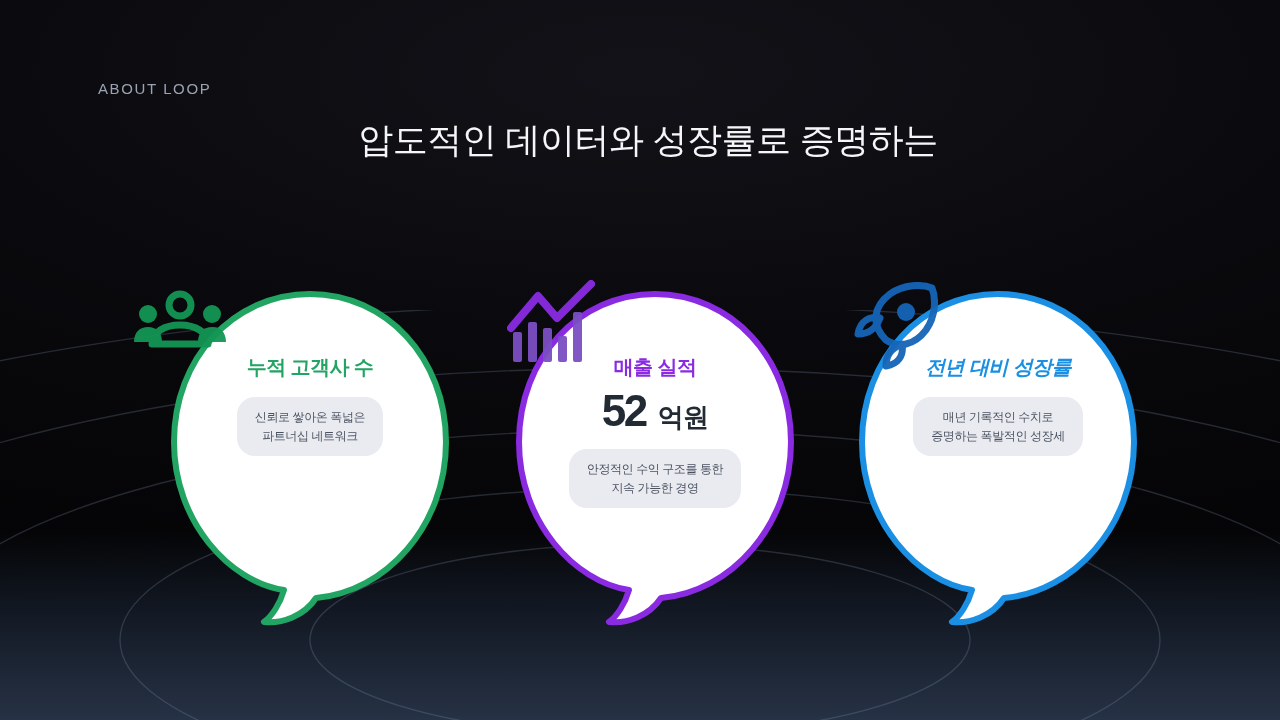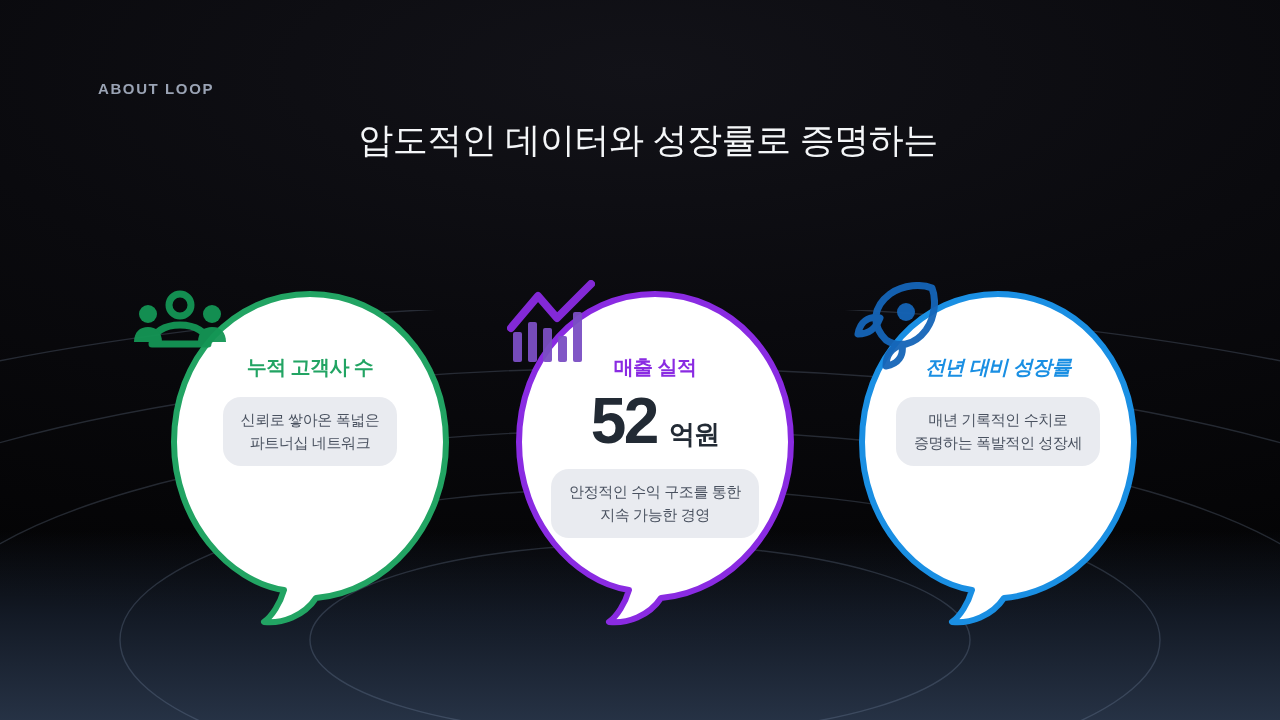--- a/index.html
+++ b/index.html
@@ -30,21 +30,21 @@
   }
   .bg-rings{
     position:absolute;left:50%;bottom:-230px;transform:translateX(-50%);
     width:2000px;height:640px;pointer-events:none;opacity:.75;
   }
   .bg-rings svg{display:block;width:100%;height:100%;}
 
   
   .eyebrow{
     position:absolute;left:98px;top:80px;
-    font-size:15px;letter-spacing:1.6px;color:#9aa3b4;font-weight:700;
+    font-size:15px;letter-spacing:1.6px;color:#9aa3b4;font-weight:400;
   }
   .headline{
     position:absolute;left:0;right:0;top:118px;text-align:center;
     color:#ffffff;
   }
   .headline .l1{
     font-size:35px;font-weight:500;letter-spacing:-.5px;line-height:1.25;
     color:#f4f6f8;
     margin-left:16px;
   }
@@ -97,30 +97,30 @@
     display:flex;align-items:baseline;justify-content:center;
     letter-spacing:-2.5px;
   }
   .card-value .big{
     font-size:63px;font-weight:800;line-height:1;
   }
   .card-value .unit{
     font-size:26px;font-weight:800;line-height:1;letter-spacing:-.8px;
     margin-left:12px;
   }
-  .c2 .card-value .big{font-size:64px;}
+  .c2 .card-value .big{font-size:44px;}
 
   .card-pill{
     margin-top:16px;
     background:#e9ebf0;
     border-radius:18px;
     padding:11px 18px;
     text-align:center;
     color:#4a5260;
-    font-size:15px;line-height:1.55;font-weight:500;letter-spacing:-.4px;
+    font-size:12px;line-height:1.55;font-weight:500;letter-spacing:-.4px;
     max-width:200px;
   }
   .c2 .card-pill,.c3 .card-pill{max-width:210px;}
 </style>
 </head>
 <body>
 
 <div id="stage">
 
   <div class="bg-vignette"></div>

